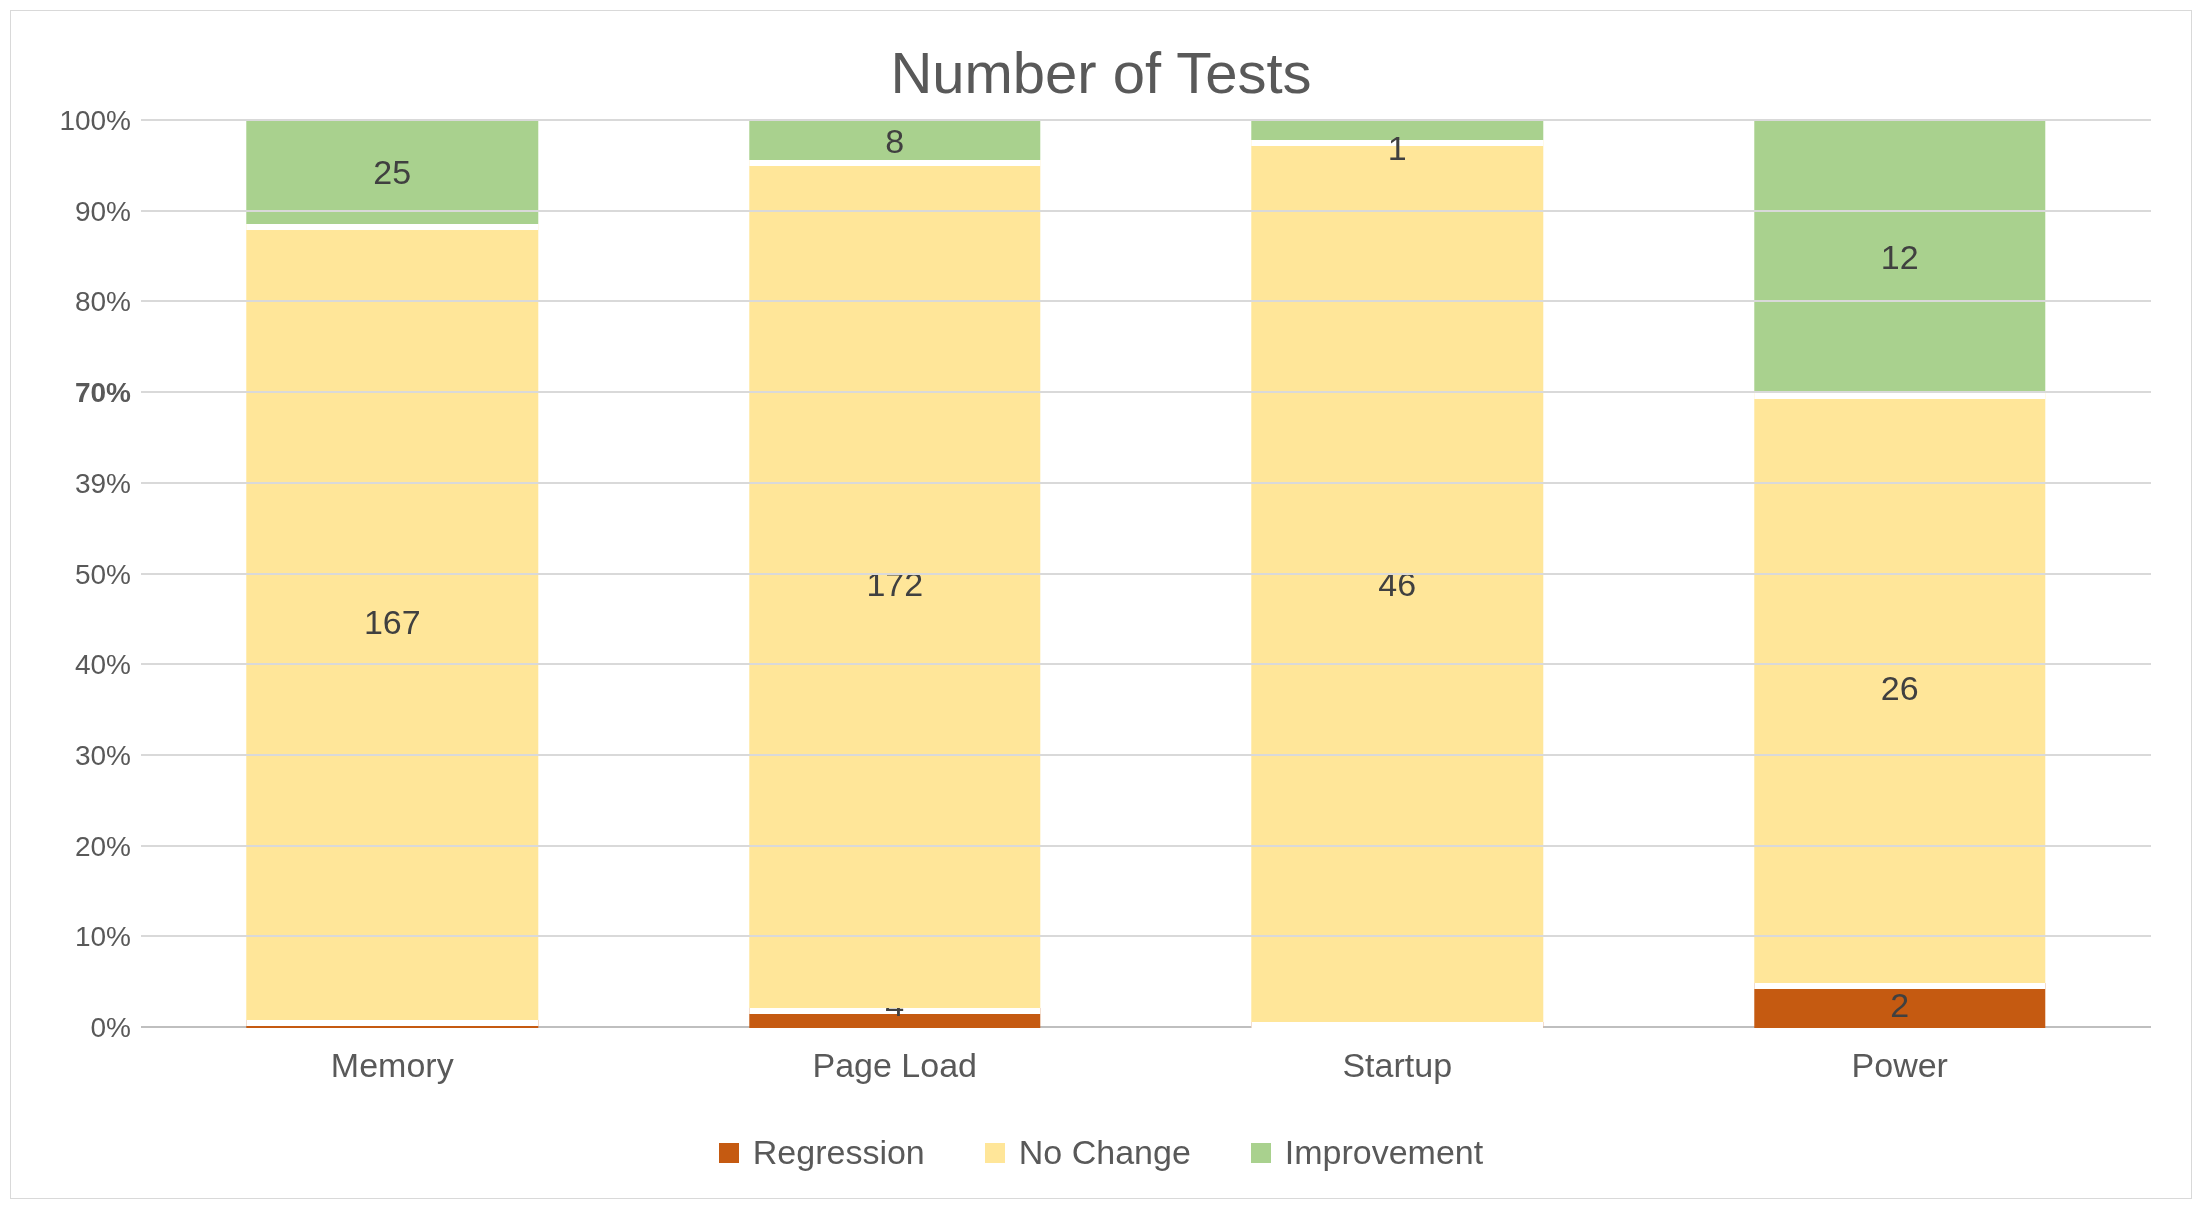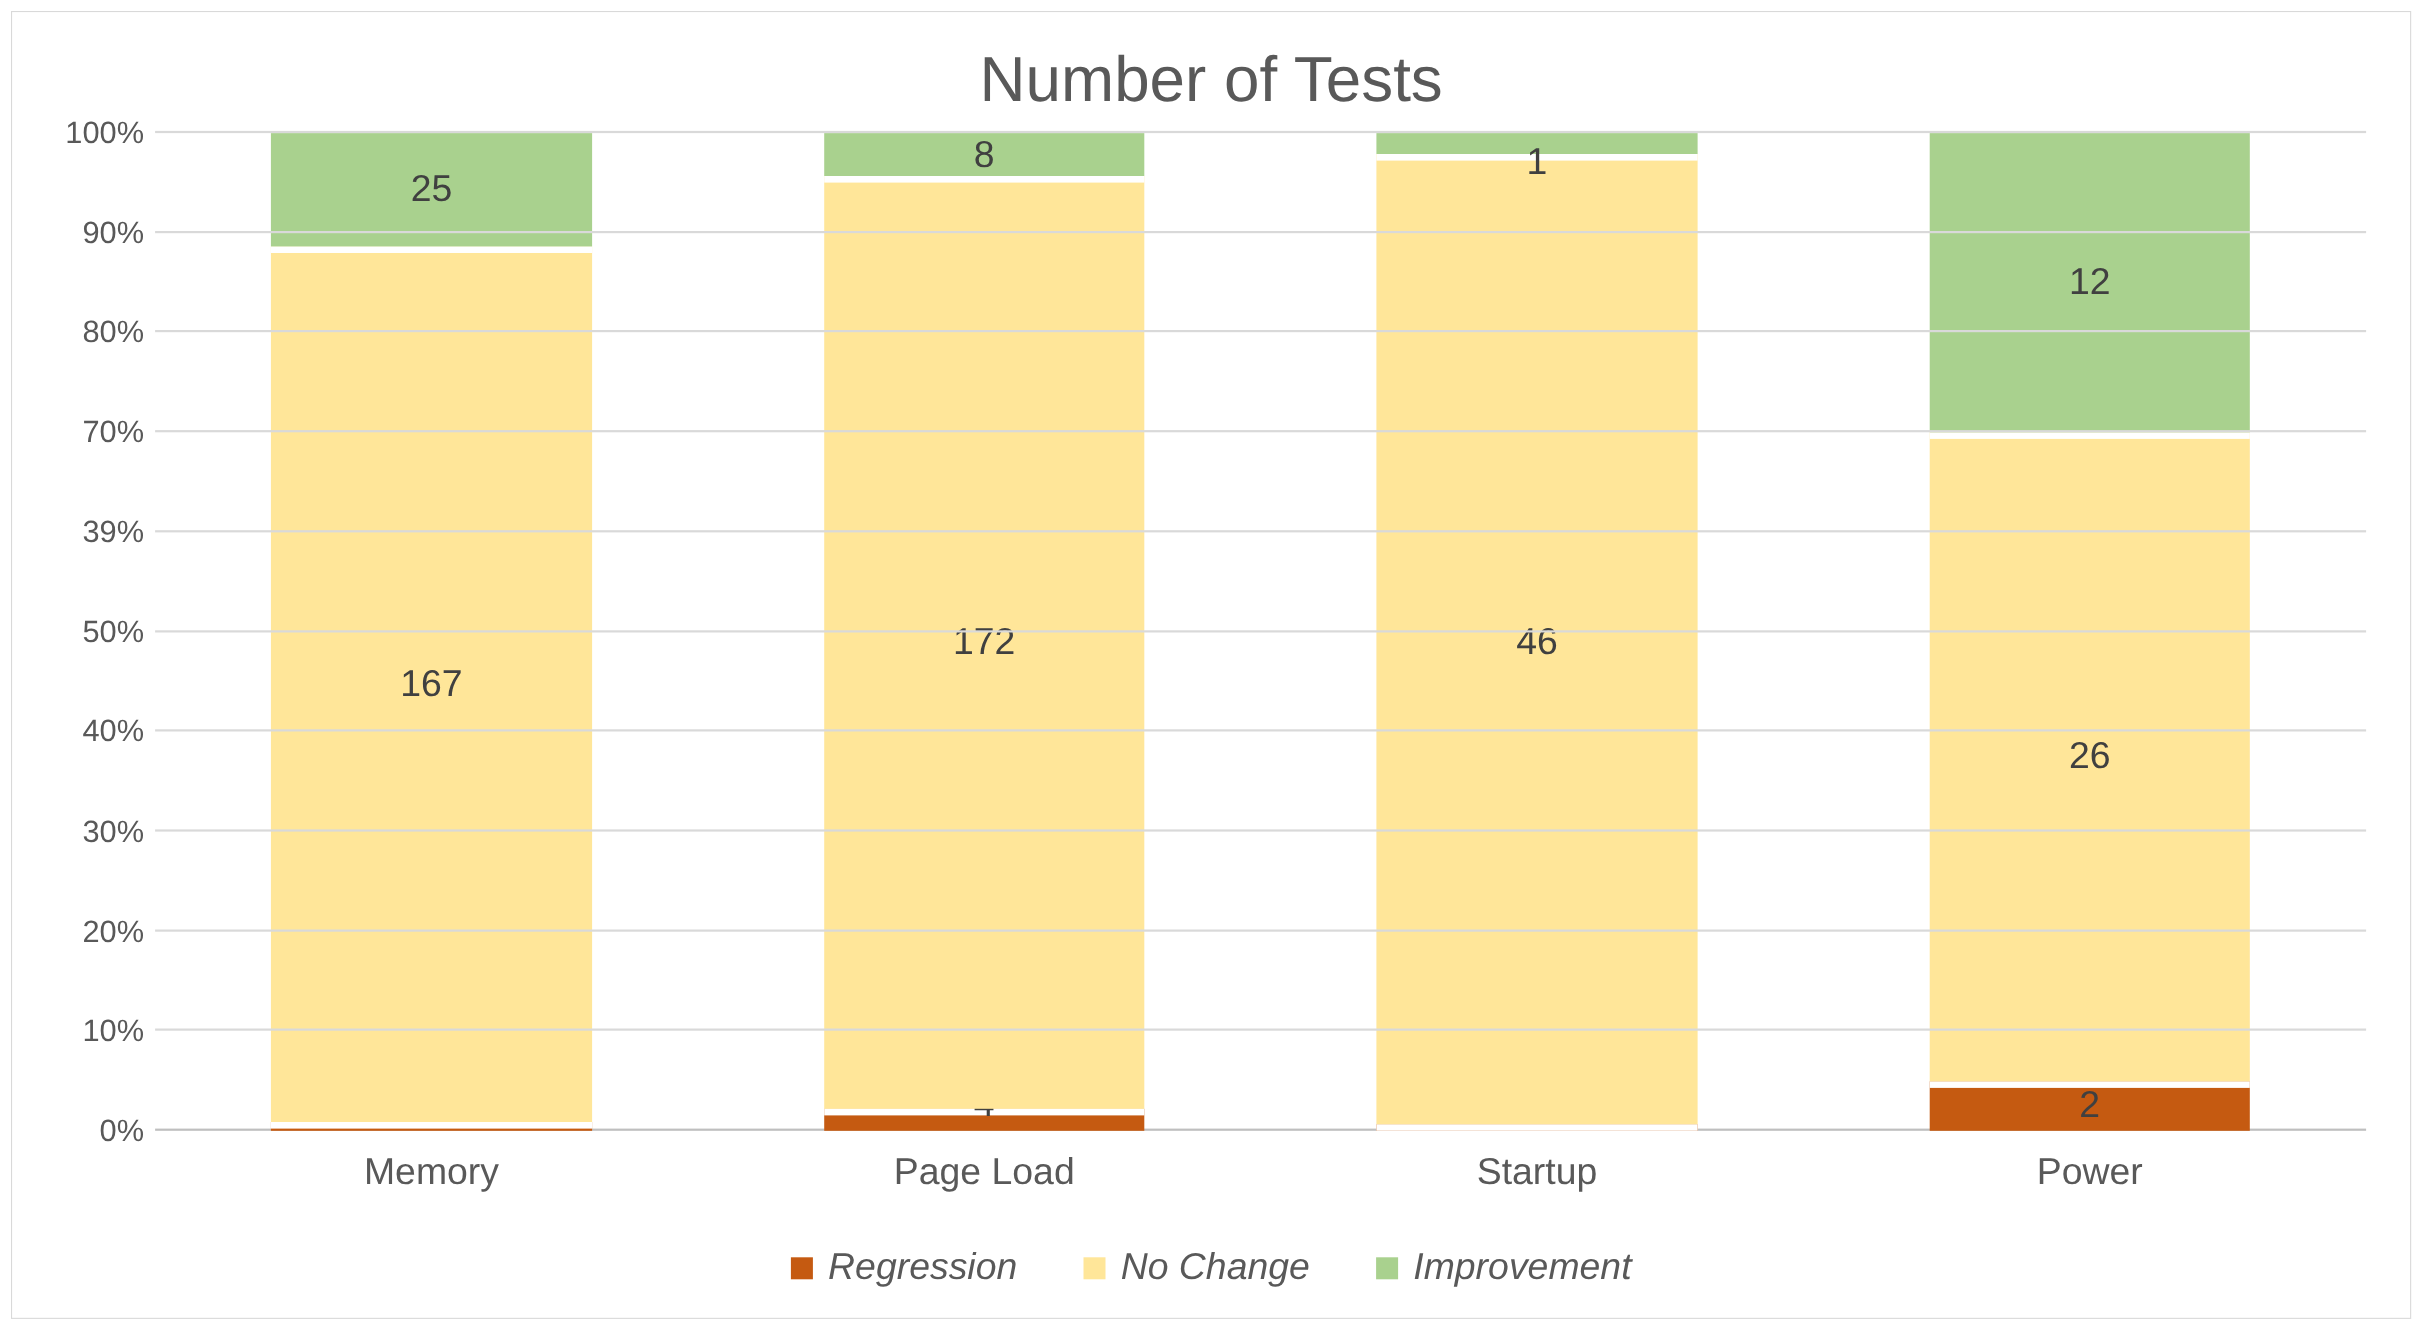--- a/index.html
+++ b/index.html
@@ -109,21 +109,20 @@
     display: flex;
     justify-content: center;
     gap: 60px;
     font-size: 34px;
     color: #595959;
   }
   .legend-item {
     display: flex;
     align-items: center;
     gap: 14px;
-    font-style: italic;
   }
   .swatch {
     width: 20px; height: 20px;
     display: inline-block;
   }
   .swatch.regression  { background: #c55a11; }
   .swatch.nochange    { background: #ffe699; }
   .swatch.improvement { background: #a9d18e; }
 </style>
 </head>
@@ -187,21 +186,21 @@
       <div class="ytick" style="bottom: 20%; transform: translateY(50%);">20%</div>
       <div class="gridline" style="bottom: 30%;"></div>
       <div class="ytick" style="bottom: 30%; transform: translateY(50%); text-align: right;">30%</div>
       <div class="gridline" style="bottom: 40%;"></div>
       <div class="ytick" style="bottom: 40%; transform: translateY(50%); margin-top: 36px;">40%</div>
       <div class="gridline" style="bottom: 50%;"></div>
       <div class="ytick" style="bottom: 50%; transform: translateY(50%);">50%</div>
       <div class="gridline" style="bottom: 60%;"></div>
       <div class="ytick" style="bottom: 60%; transform: translateY(50%);">39%</div>
       <div class="gridline" style="bottom: 70%;"></div>
-      <div class="ytick" style="bottom: 70%; transform: translateY(50%);">70%</div>
+      <div class="ytick" style="bottom: 70%; transform: translateY(50%); font-weight: bold;">70%</div>
       <div class="gridline" style="bottom: 80%;"></div>
       <div class="ytick" style="bottom: 80%; transform: translateY(50%);">80%</div>
       <div class="gridline" style="bottom: 90%;"></div>
       <div class="ytick" style="bottom: 90%; transform: translateY(50%);">90%</div>
       <div class="gridline" style="bottom: 100%;"></div>
       <div class="ytick" style="bottom: 100%; transform: translateY(50%);">100%</div>
     </div>
 
   <div class="legend" id="legend">
       <div class="legend-item">

